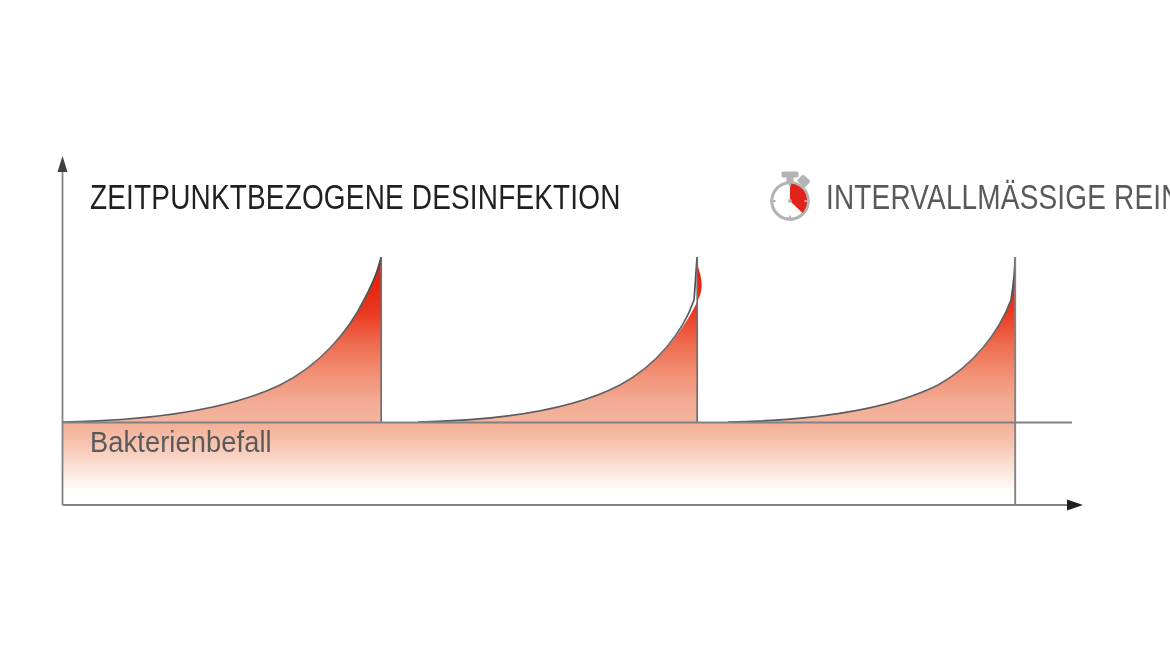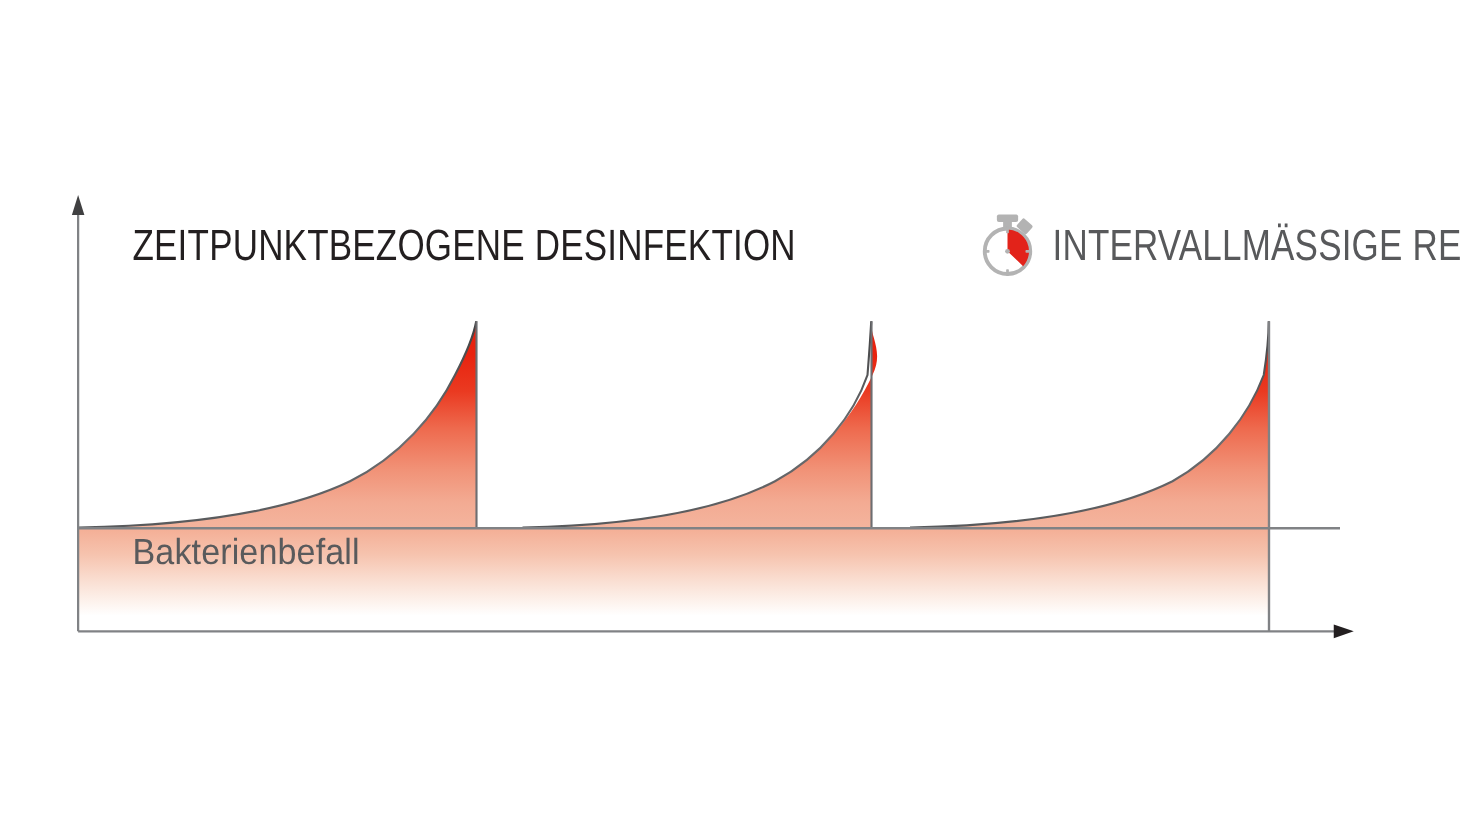--- a/index.html
+++ b/index.html
@@ -20,21 +20,21 @@
   }
   #chart-svg {
     position: absolute;
     left: 0;
     top: 0;
     width: 1170px;
     height: 659px;
   }
   .label-layer {
     position: absolute;
-    left: 16px;
+    left: 0;
     top: 0;
     width: 1024px;
     height: 659px;
     pointer-events: none;
   }
   .title-row {
     position: absolute;
     left: 90px;
     top: 172px;
     display: flex;

